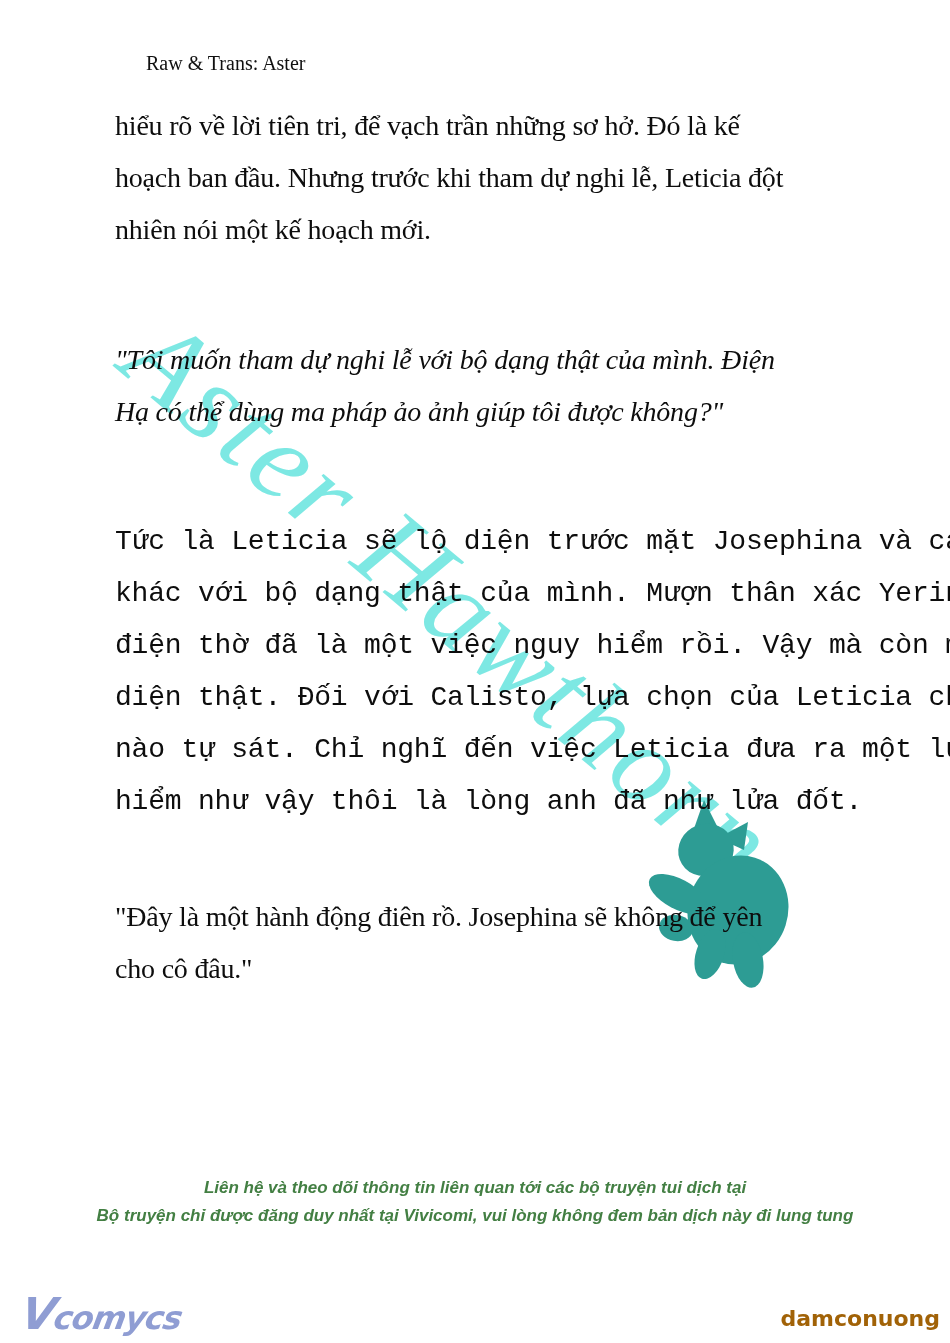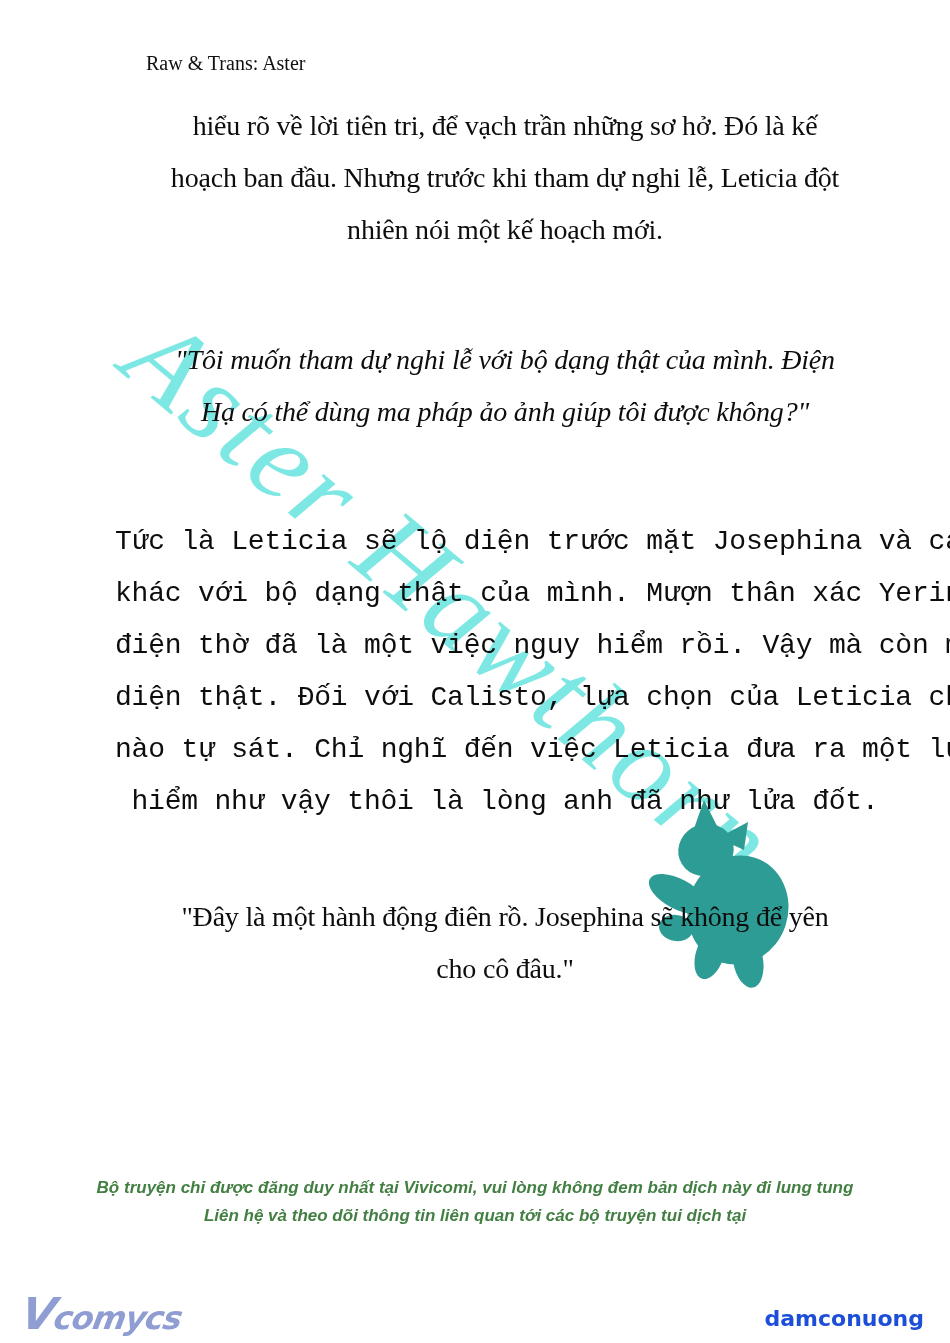--- a/index.html
+++ b/index.html
@@ -41,21 +41,20 @@
   .para{
     position:absolute;
     left:115px;
     width:780px;
     font-size:28px;
     line-height:52px;
     color:#0d0d0d;
     white-space:pre;
     z-index:3;
     letter-spacing:-0.2px;
-    text-align:center;
   }
   .p1{top:100px;}
   .quote{top:334px;font-style:italic;}
   .p3{top:516px;font-family:Liberation Mono, monospace;}
   .p4{top:891px;}
   .footer{
     position:absolute;
     left:0;top:1174px;
     width:950px;
     text-align:center;
@@ -75,25 +74,25 @@
     font-weight:bold;
     font-size:32px;
     letter-spacing:-1px;
     color:#8f9dd3;
     transform:skewX(-10deg);
     z-index:3;
   }
   .vcomycs::first-letter{font-size:44px;}
   .damconuong{
     position:absolute;
-    right:26px;top:1306px;
+    right:10px;top:1306px;
     font-family:"DejaVu Sans", sans-serif;
     font-weight:bold;
     font-size:22px;
-    color:#1d4ed8;
+    color:#a16207;
     text-shadow:0 0 2px rgba(255,255,255,0.9);
     z-index:3;
   }
 </style>
 </head>
 <body>
 
 <div class="page">
 
   <div class="watermark">Aster Hawthorn</div>
@@ -124,21 +123,21 @@
 khác với bộ dạng thật của mình. Mượn thân xác Yerina để vào
 điện thờ đã là một việc nguy hiểm rồi. Vậy mà còn muốn lộ
 diện thật. Đối với Calisto, lựa chọn của Leticia chẳng khác
 nào tự sát. Chỉ nghĩ đến việc Leticia đưa ra một lựa chọn nguy
 hiểm như vậy thôi là lòng anh đã như lửa đốt.</div>
 
   <div class="para p4">"Đây là một hành động điên rồ. Josephina sẽ không để yên
 cho cô đâu."</div>
 
   <div class="footer">
+    <div>Liên hệ và theo dõi thông tin liên quan tới các bộ truyện tui dịch tại</div>
     <div>Bộ truyện chỉ được đăng duy nhất tại Vivicomi, vui lòng không đem bản dịch này đi lung tung</div>
-    <div>Liên hệ và theo dõi thông tin liên quan tới các bộ truyện tui dịch tại</div>
   </div>
 
   <div class="vcomycs">Vcomycs</div>
 
   <div class="damconuong">damconuong</div>
 
 </div>
 
 </body></html>

